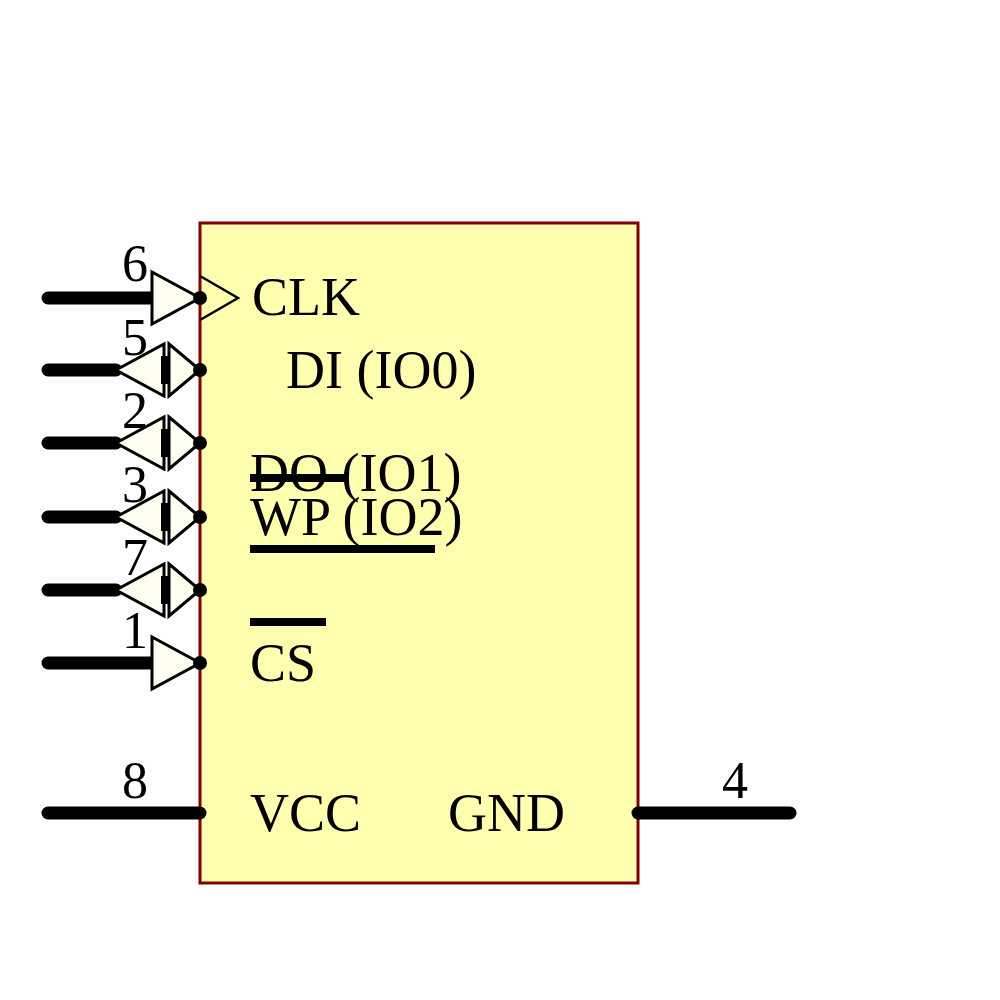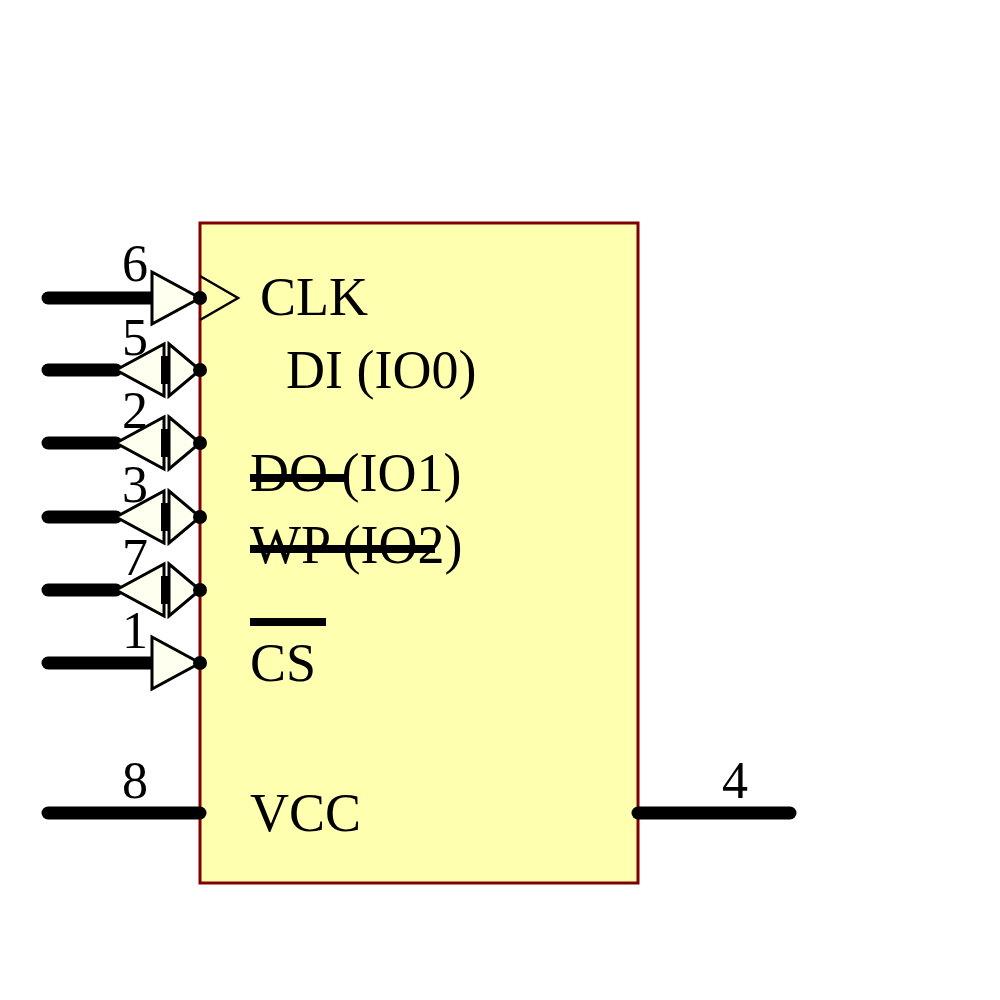--- a/index.html
+++ b/index.html
@@ -116,31 +116,32 @@
   <div class="pin-num" style="left:80px; top:459px; width:68px;">3</div>
 
   <div class="pin-num" style="left:80px; top:532px; width:68px;">7</div>
 
   <div class="pin-num" style="left:80px; top:605px; width:68px;">1</div>
 
   <div class="pin-num" style="left:80px; top:755px; width:68px;">8</div>
 
   <div class="pin-num" style="left:680px; top:755px; width:68px;">4</div>
 
-  <div class="pin-label" style="left:260px; top:270px;">CLK</div>
+  <div class="pin-label" style="left:252px; top:270px;">CLK</div>
 
   <div class="pin-label" style="left:250px; top:343px;margin-left:36px;">DI (IO0)</div>
 
   <div class="pin-label" style="left:250px; top:416px;margin-top:30px;">DO (IO1)</div>
 
-  <div class="pin-label" style="left:250px; top:490px;margin-top:28px;">
+  <div class="pin-label" style="left:250px; top:490px;">
     <span>WP</span><span> (IO2)</span>
   </div>
 
 
   <div class="pin-label" style="left:250px; top:636px;">
     <span>CS</span>
   </div>
 
   <div class="pin-label" style="left:250px; top:786px;">VCC</div>
 
+  <div class="pin-label" style="left:448px; top:786px;">GND</div>
 
 </div>
 
 </body></html>

